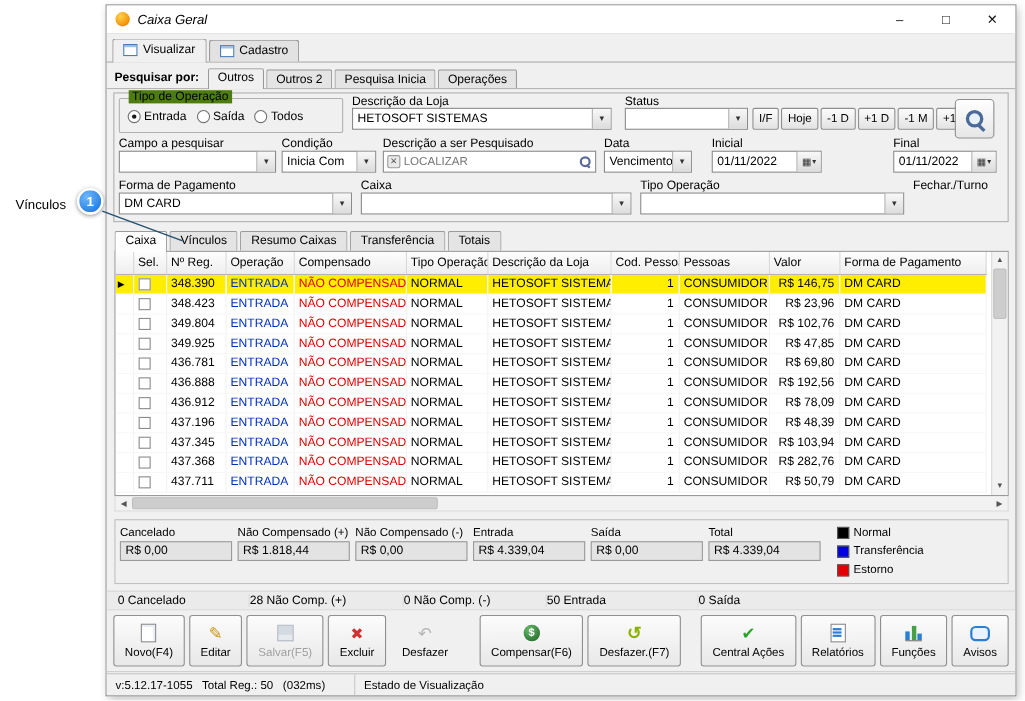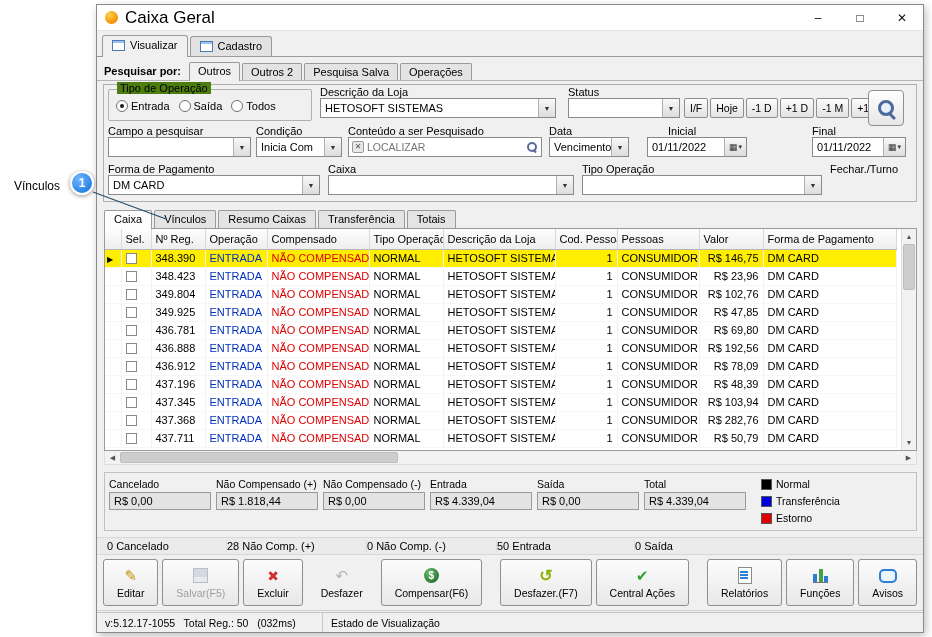--- a/index.html
+++ b/index.html
@@ -13,21 +13,21 @@
              background:radial-gradient(circle at 35% 30%, #6fb7ff, #0d6fd8); border:2px solid #fff;
              box-shadow:0 1px 4px rgba(0,0,0,.45); color:#fff; font-weight:bold; font-size:12px;
              display:flex; align-items:center; justify-content:center; z-index:60; }
   .connector { position:absolute; left:0; top:0; width:932px; height:637px; pointer-events:none; z-index:55; }
 
   
   .window { position:absolute; left:96px; top:4px; width:828px; height:629px; background:#f0f0f0;
             border:1px solid #8a8a8a; box-shadow:2px 3px 8px rgba(0,0,0,.25); display:flex; flex-direction:column; }
   .titlebar { height:26px; background:#fff; display:flex; align-items:center; padding-left:8px; border-bottom:1px solid #e4e4e4; flex:0 0 auto; }
   .app-ic { width:13px; height:13px; border-radius:50%; background:radial-gradient(circle at 35% 30%, #ffd24a, #f08c00 75%); margin-right:7px; }
-  .title-text { flex:1; font-size:17px; }
+  .title-text { flex:1; font-size:12px;font-style:italic; }
   .win-btn { width:42px; height:26px; display:flex; align-items:center; justify-content:center; font-size:12px; color:#111; }
 
   .tabstrip { flex:0 0 auto; display:flex; align-items:flex-end; padding:3px 5px 0; background:#f0f0f0; border-bottom:1px solid #9a9a9a; height:26px; }
   .main-tab { display:flex; align-items:center; gap:5px; padding:3px 9px 4px; border:1px solid #9a9a9a; border-bottom:none;
               border-radius:3px 3px 0 0; background:#e2e2e2; margin-right:2px; }
   .main-tab.active { background:#f0f0f0; position:relative; margin-bottom:-1px; padding-bottom:6px; z-index:2; }
   .form-ic { width:13px; height:11px; border:1px solid #4a7ab8; background:#fff; box-shadow:inset 0 2px 0 #9ec3e8; }
 
   .content { flex:1; display:flex; flex-direction:column; background:#f0f0f0; overflow:hidden; }
 
@@ -192,21 +192,21 @@
         <span>Cadastro</span>
       </div>
     </div>
 
     <div class="content">
 
       <div class="search-row">
         <span class="sr-label">Pesquisar por:</span>
         <div class="stab active">Outros</div>
         <div class="stab">Outros 2</div>
-        <div class="stab">Pesquisa Salva</div>
+        <div class="stab">Pesquisa Inicia</div>
         <div class="stab">Operações</div>
       </div>
 
       <div class="filter-panel">
 
         <div class="gbox" style="left:4px; top:4px; width:204px; height:32px;">
           <span class="gb-label">Tipo de Operação</span>
           <div class="radio-row">
   <label class="radio checked">
     <span class="radio-dot"></span>
@@ -260,34 +260,34 @@
           <span class="val"></span>
           <span class="dd">▼</span>
         </div>
 
         <span class="flabel" style="left:152px; top:40px;">Condição</span>
         <div class="combo" style="left:152px; top:52px; width:86px;">
           <span class="val">Inicia Com</span>
           <span class="dd">▼</span>
         </div>
 
-        <span class="flabel" style="left:244px; top:40px;">Conteúdo a ser Pesquisado</span>
+        <span class="flabel" style="left:244px; top:40px;">Descrição a ser Pesquisado</span>
         <div class="search-field" style="left:244px; top:52px; width:194px;">
           <span class="clear-ic">✕</span>
           <input type="text" placeholder="LOCALIZAR" style="">
           <span class="mini-mag"></span>
         </div>
 
         <span class="flabel" style="left:445px; top:40px;">Data</span>
         <div class="combo" style="left:445px; top:52px; width:80px;">
           <span class="val">Vencimento</span>
           <span class="dd">▼</span>
         </div>
 
-        <span class="flabel" style="left:543px; top:40px;margin-left:21px;">Inicial</span>
+        <span class="flabel" style="left:543px; top:40px;">Inicial</span>
         <div class="combo" style="left:543px; top:52px; width:100px;">
           <span class="val">01/11/2022</span>
           <span class="dd cal">▦<span style="font-size:7px;">▾</span></span>
         </div>
 
         <span class="flabel" style="left:708px; top:40px;">Final</span>
         <div class="combo" style="left:708px; top:52px; width:94px;">
           <span class="val">01/11/2022</span>
           <span class="dd cal">▦<span style="font-size:7px;">▾</span></span>
         </div>
@@ -589,20 +589,24 @@
   <span class="counter">28 Não Comp. (+)</span>
 
   <span class="counter">0 Não Comp. (-)</span>
 
   <span class="counter">50 Entrada</span>
 
   <span class="counter">0 Saída</span>
 </div>
 
       <div class="toolbar">
+  <button class="tb-btn">
+    <span class="icon i-new-page"></span>
+    <span class="tb-label">Novo(F4)</span>
+  </button>
 
   <button class="tb-btn">
     <span class="icon i-edit-pencil"></span>
     <span class="tb-label">Editar</span>
   </button>
 
   <button class="tb-btn disabled">
     <span class="icon i-save-disk"></span>
     <span class="tb-label">Salvar(F5)</span>
   </button>

